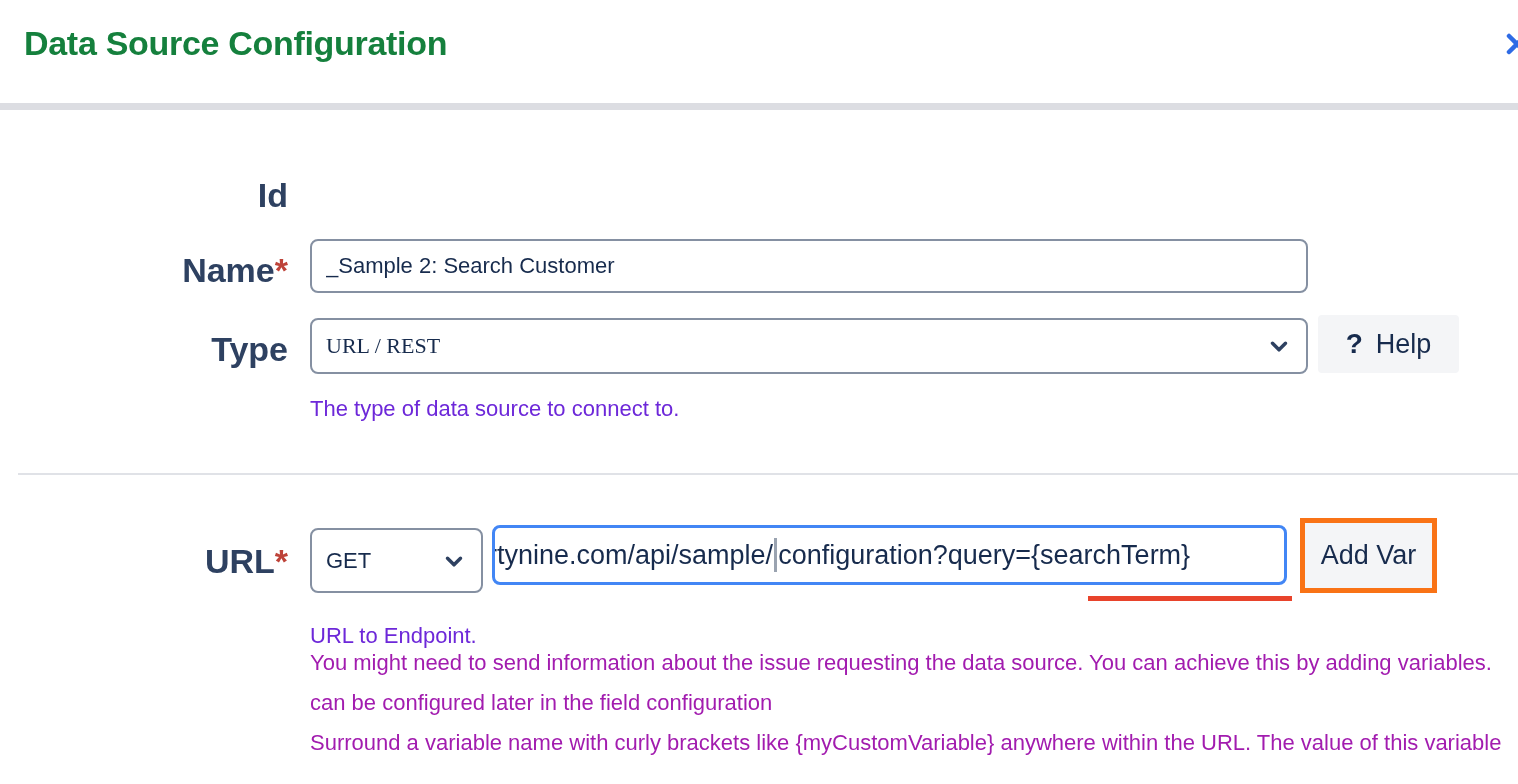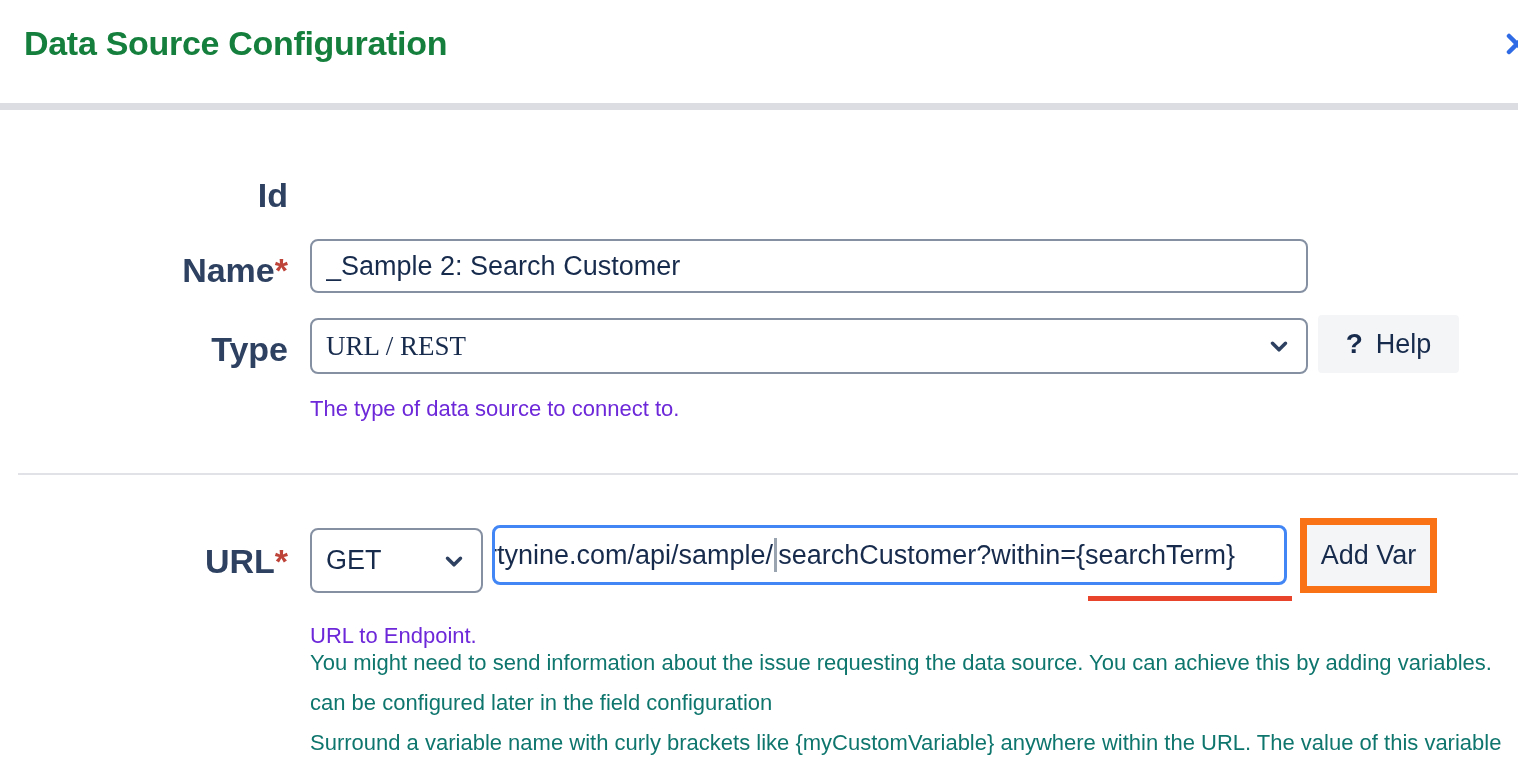--- a/index.html
+++ b/index.html
@@ -37,21 +37,21 @@
     white-space: nowrap;
   }
   .required-mark { color: #BE4339; font-weight: 600; }
 
   
   .text-input, .select-box {
     border: 2px solid #8590A2;
     border-radius: 8px;
     background: #ffffff;
     color: #172B4D;
-    font-size: 27px;
+    font-size: 22px;
     font-family: "Liberation Sans", sans-serif;
   }
   .text-input { padding: 0 14px; }
   .select-box {
     display: flex; align-items: center;
     padding: 0 14px; cursor: pointer;
   }
   .select-box .chevron { margin-left: auto; display: flex; }
 
   .name-input { left: 310px; top: 239px; width: 998px; height: 54px; }
@@ -92,40 +92,40 @@
   .text-cursor {
     display: inline-block;
     width: 3px; height: 34px;
     background: #9AA3B0;
     margin: 0 1px;
     flex: 0 0 auto;
   }
 
   .addvar-annotation {
     left: 1300px; top: 518px; width: 137px; height: 75px;
-    border: 7px solid #f97316;
+    border: 5px solid #f97316;
   }
   .addvar-button {
     width: 100%; height: 100%;
     background: #F4F5F7; border: none;
     font-family: "Liberation Sans", sans-serif;
     font-size: 27px; color: #172B4D;
     display: flex; align-items: center; justify-content: center;
     cursor: pointer;
   }
   .underline-annotation {
     left: 1088px; top: 596px; width: 204px; height: 5px;
     background: #E8432B;
   }
 
   .url-helper { top: 623px; }
   .type-helper { top: 396px; }
   .url-description {
     left: 310px; top: 643px;
-    font-size: 22px; color: #0f766e;
+    font-size: 22px; color: #a21caf;
     line-height: 40px;
   }
 </style>
 </head>
 <body>
 
 <div class="abs dialog-title">Data Source Configuration</div>
 
 <span class="abs close-btn">
   <svg width="28" height="28" viewBox="0 0 28 28">
@@ -168,21 +168,21 @@
 </div>
 <div class="abs select-box method-select">
   <span>GET</span>
   <span class="chevron">
     <svg width="26" height="26" viewBox="0 0 24 24">
       <path d="M6 9.5 L12 15.5 L18 9.5" stroke="#2E4161" stroke-width="3.2" fill="none" stroke-linecap="round" stroke-linejoin="round"></path>
     </svg>
   </span>
 </div>
 <div class="abs url-input">
-  <span class="url-text-lead">rtynine.com/api/sample/</span><span class="text-cursor"></span><span class="url-text-tail">searchCustomer?within={searchTerm}</span>
+  <span class="url-text-lead">rtynine.com/api/sample/</span><span class="text-cursor"></span><span class="url-text-tail">configuration?query={searchTerm}</span>
 </div>
 <div class="abs addvar-annotation">
   <button class="addvar-button">Add Var</button>
 </div>
 <div class="abs underline-annotation"></div>
 
 <div class="abs helper-text url-helper">URL to Endpoint.</div>
 
 <div class="abs url-description">
   <div>You might need to send information about the issue requesting the data source. You can achieve this by adding variables.</div>

